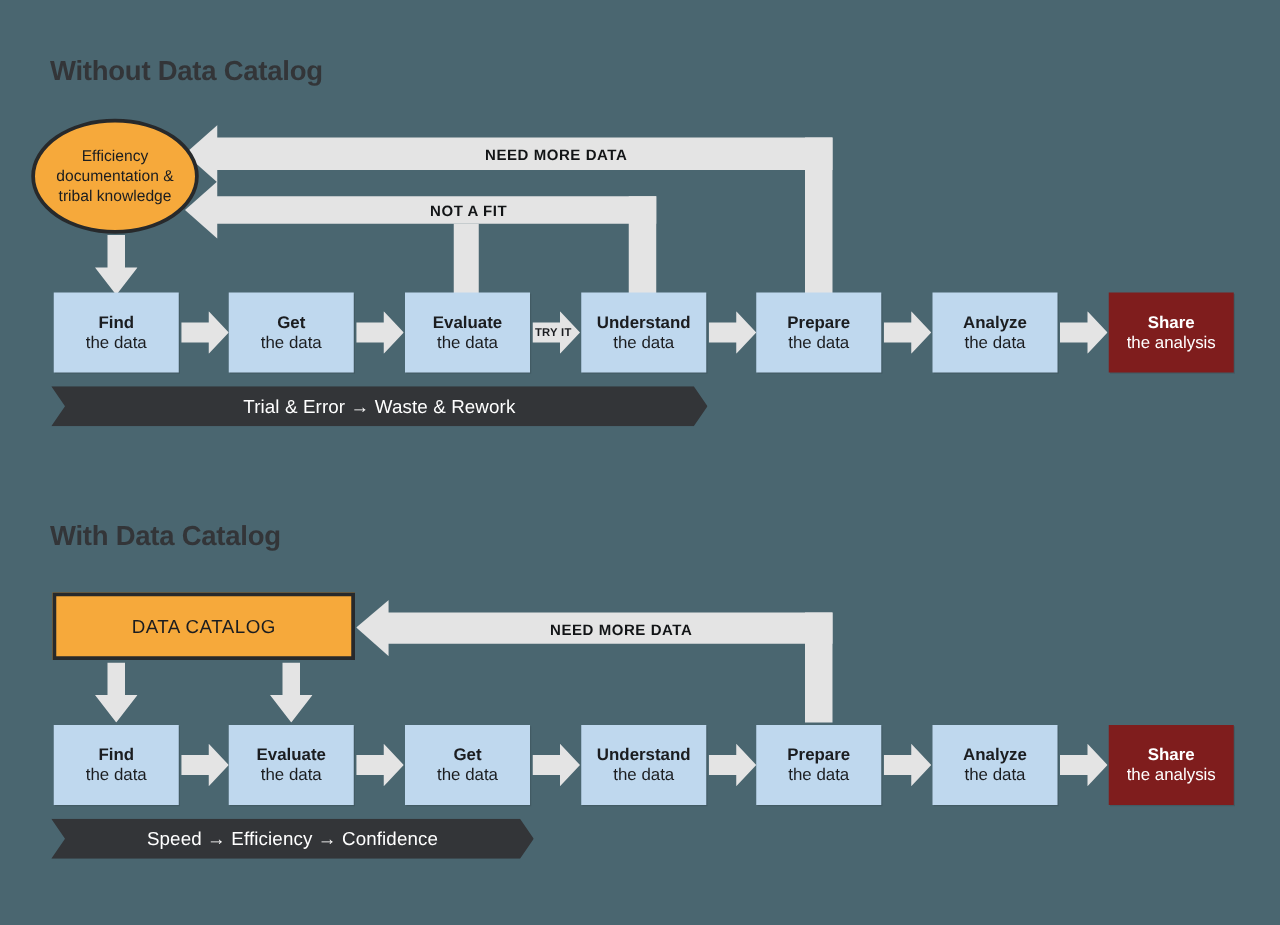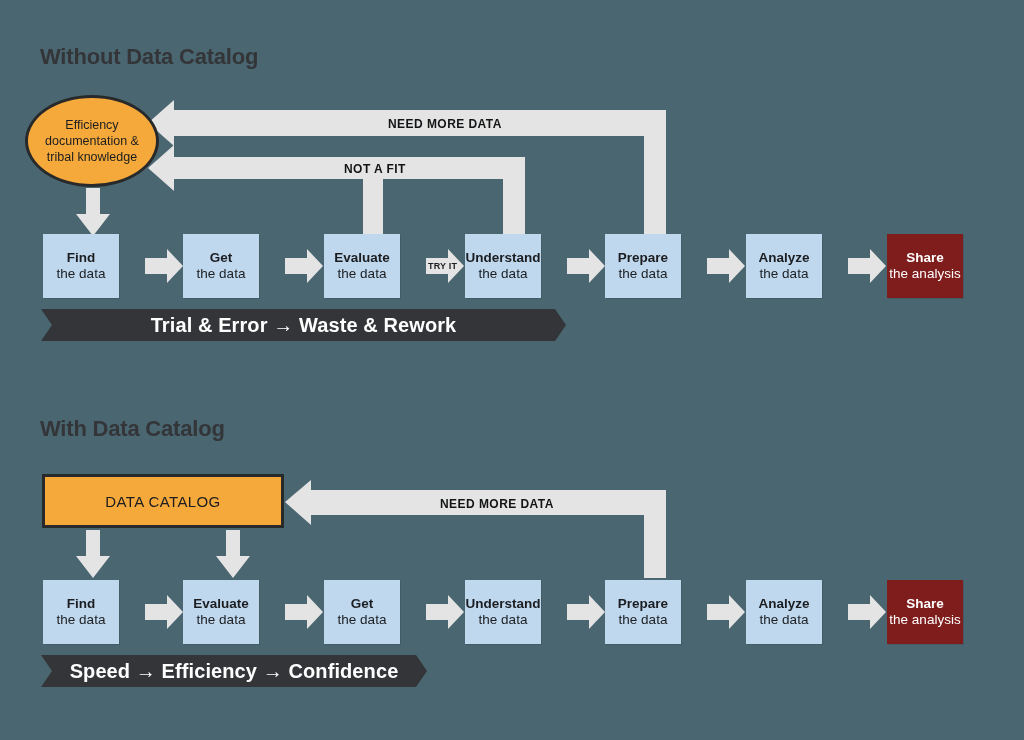--- a/index.html
+++ b/index.html
@@ -16,21 +16,21 @@
     position:absolute;
     font-size:22px;
     font-weight:bold;
     color:#333538;
     letter-spacing:-0.2px;
   }
 
   
   .pbox{
     position:absolute;
-    width:76px;height:64px;
+    width:100px;height:64px;
     background:#bfd8ee;
     display:flex;flex-direction:column;
     align-items:center;justify-content:center;
     color:#1b1d20;
     line-height:1.18;
     box-shadow:1px 1px 0 rgba(0,0,0,.10);
   }
   .pbox .l1{font-weight:bold;font-size:13.5px;}
   .pbox .l2{font-size:13.5px;font-weight:normal;}
   .pbox.dark{background:#7f1d1d;color:#ffffff;}
@@ -86,21 +86,21 @@
     font-size:12px;font-weight:bold;color:#121416;
     letter-spacing:.45px;
     z-index:7;
   }
 
   
   .banner{position:absolute;height:32px;}
   .banner .btxt{
     position:absolute;left:0;top:0;width:100%;height:100%;
     display:flex;align-items:center;justify-content:center;
-    color:#ffffff;font-size:20px;font-weight:bold;
+    color:#ffffff;font-size:15px;font-weight:normal;
     letter-spacing:.1px;
   }
   .banner svg{display:block;}
 </style>
 </head>
 <body style="background: rgb(74, 102, 112);">
 
 <div id="stage">
 
   <div class="heading" style="left:40px;top:44px;">Without Data Catalog</div>

